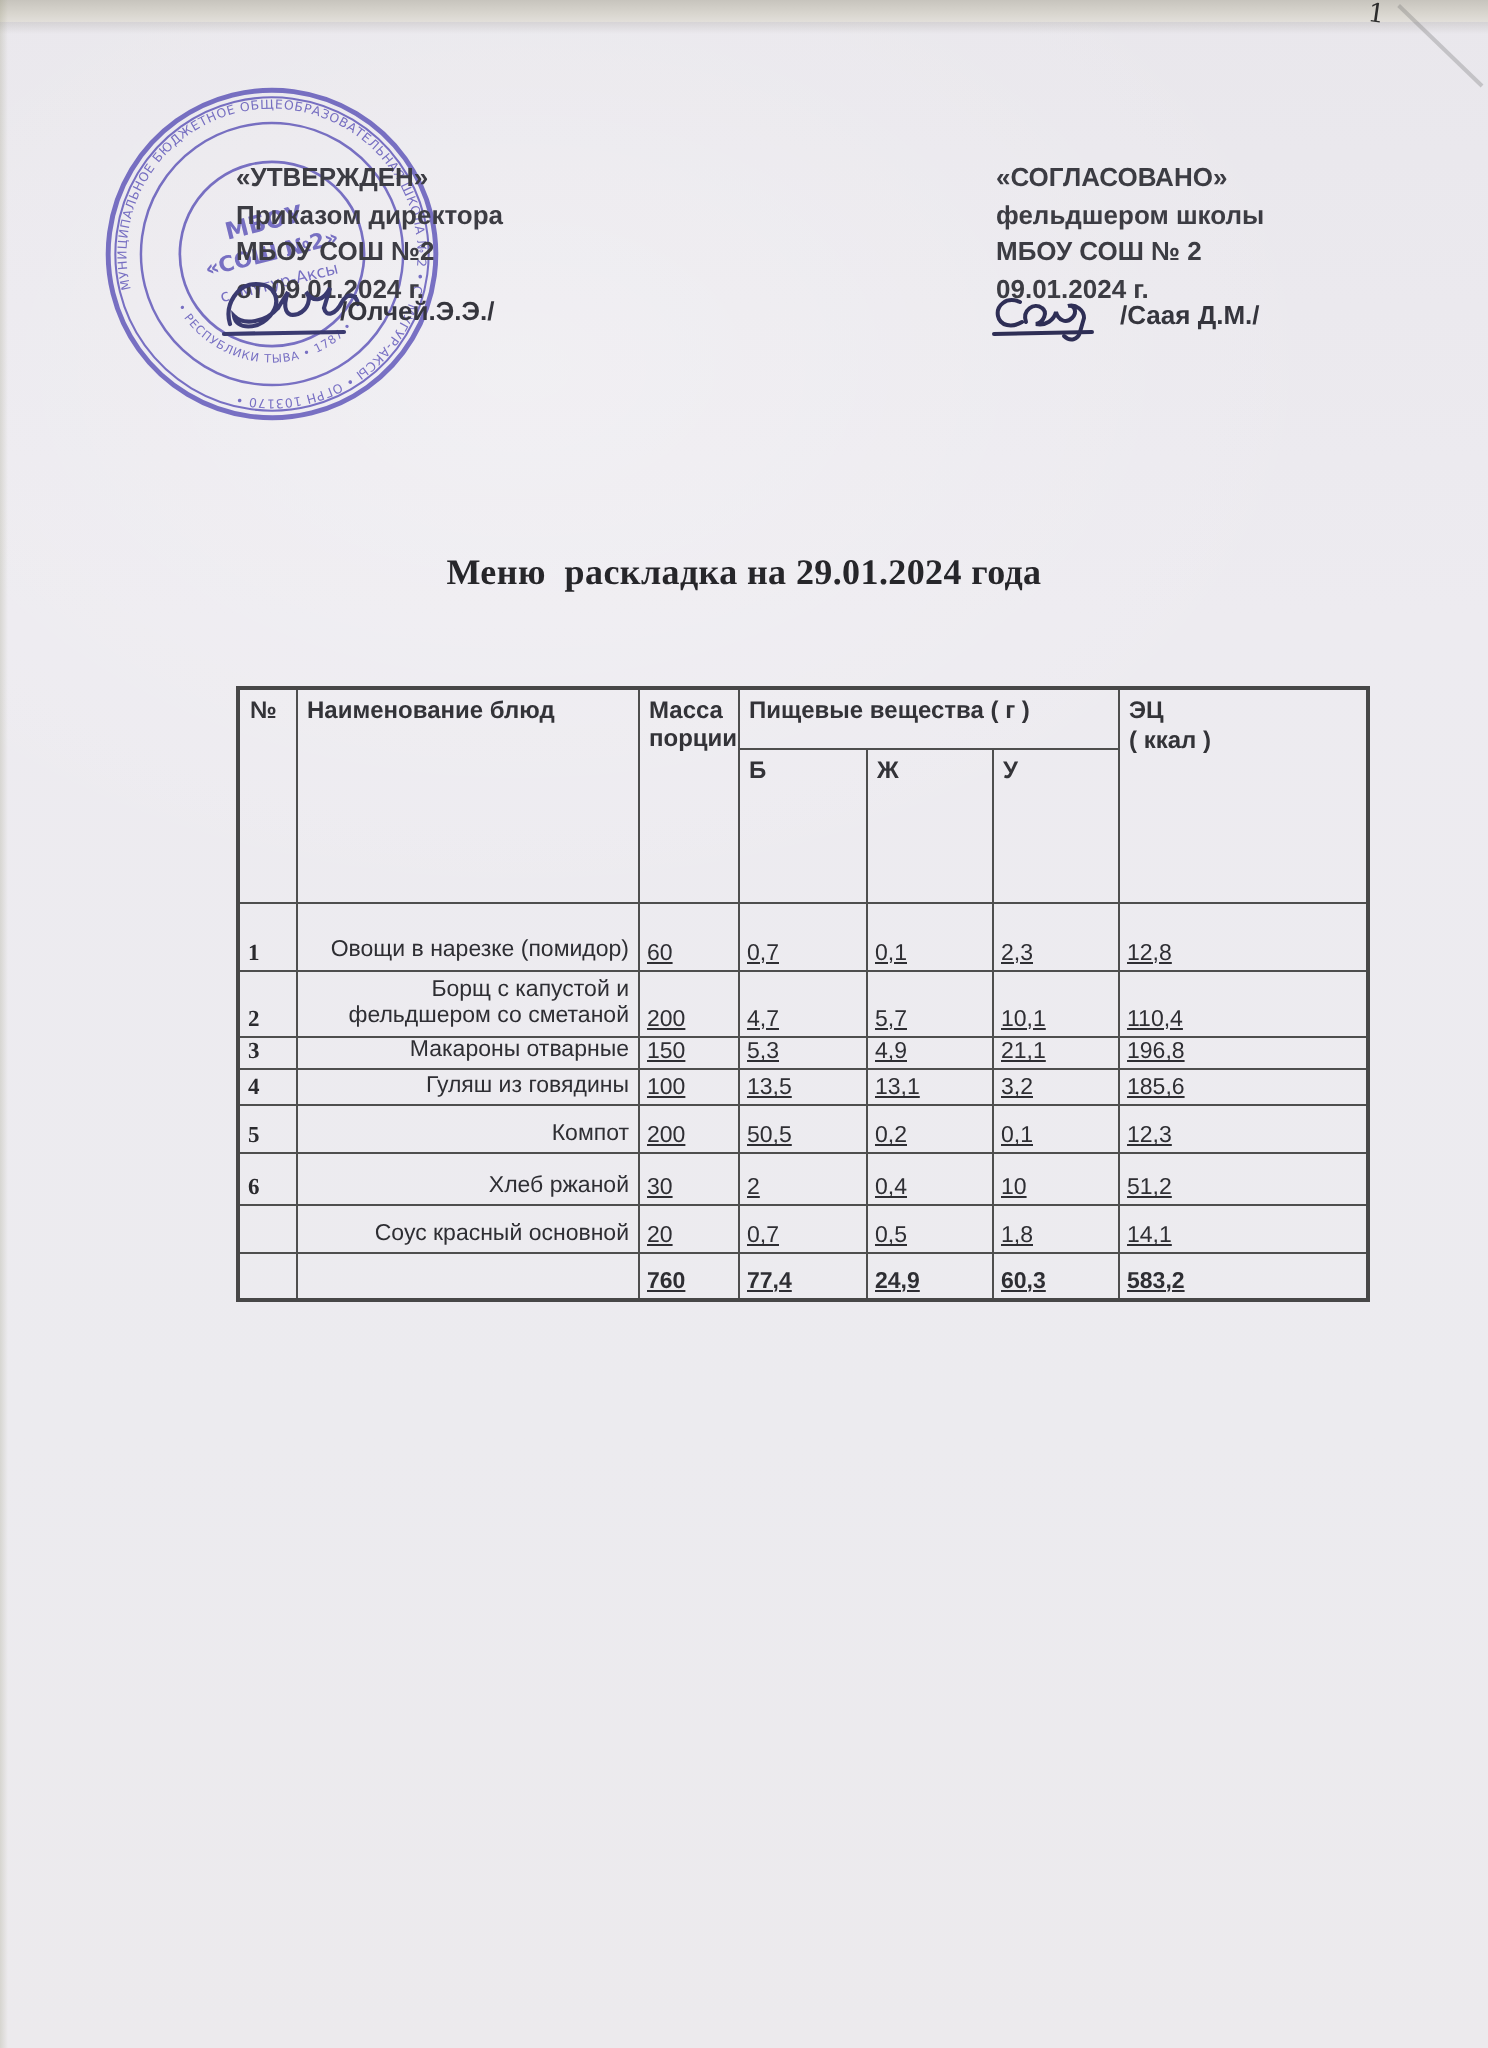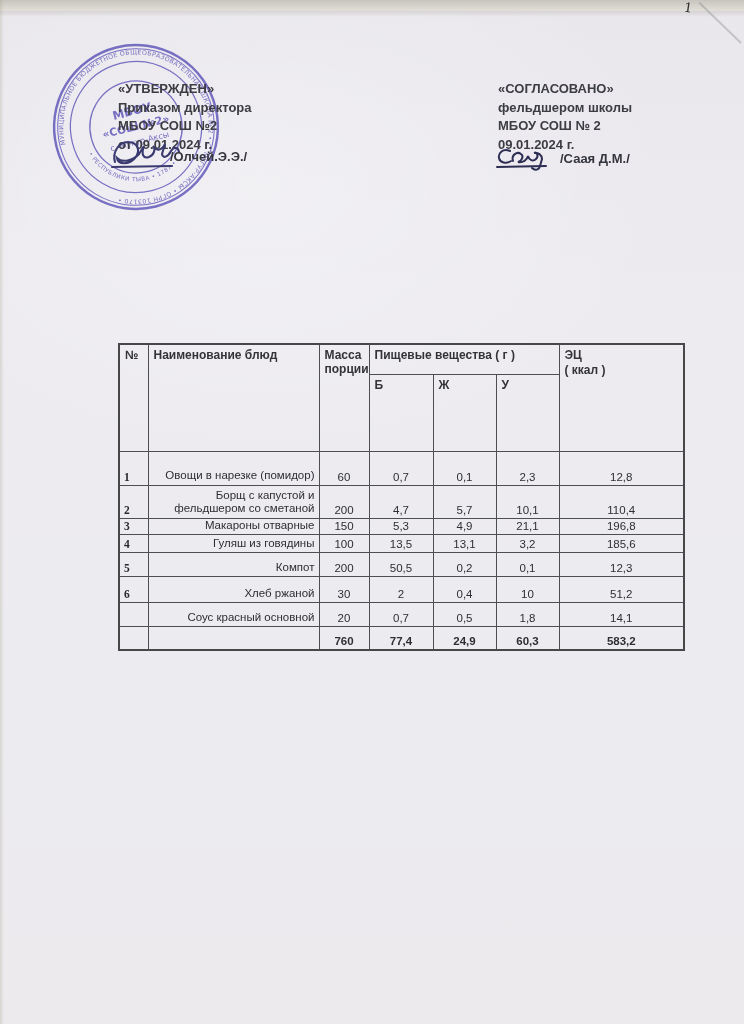--- a/index.html
+++ b/index.html
@@ -86,21 +86,21 @@
   th.h-ec{padding-top:31px;line-height:15px;}
   table.menu td{
     font-size:11.5px;vertical-align:bottom;padding:0 4px 2px 4px;
   }
   td.c-num{
     vertical-align:top;
     font-family:"Liberation Serif",serif;font-weight:bold;font-size:12.5px;
     padding:1px 2px 0 4px;color:#2a2a2e;
   }
   td.c-name{padding-left:6px;padding-right:14px;line-height:13.5px;text-align:right;}
-  td.c-val{text-align:center;padding-right:7px;}
+  td.c-val{text-align:left;padding-right:7px;text-decoration:underline;}
   tr.total td{font-weight:bold;margin-left:17px;}
 </style>
 </head>
 <body>
 
 <div class="scan-page">
 
   <div class="top-strip"></div>
   <div class="top-strip-shadow"></div>
   <div class="left-edge"></div>
@@ -158,20 +158,21 @@
     <g fill="none" stroke="#2e2e55" stroke-width="2" stroke-linecap="round">
       <path d="M16,6 C9,3 4,8 5,13 C6,18 12,19 17,16"></path>
       <path d="M19,16 C17,10 23,6 27,9 C30,11 28,16 24,17 C29,18 33,15 34,11 C35,15 39,17 42,14 C45,11 43,7 40,8 C44,7 48,10 48,14 L46,21 C45,25 41,26 38,23"></path>
       <path d="M3,22 L52,21"></path>
     </g>
   </svg>
   <div class="sig-row sig-right-name">
     <span class="sig-name">/Саая Д.М./</span>
   </div>
 
+  <div class="doc-title">Меню  раскладка на 29.01.2024 года</div>
 
   <table class="menu">
     <colgroup>
       <col style="width:29px">
         <col style="width:171px">
         <col style="width:50px">
       <col style="width:64px">
         <col style="width:63px">
         <col style="width:63px">
       <col style="width:125px">

